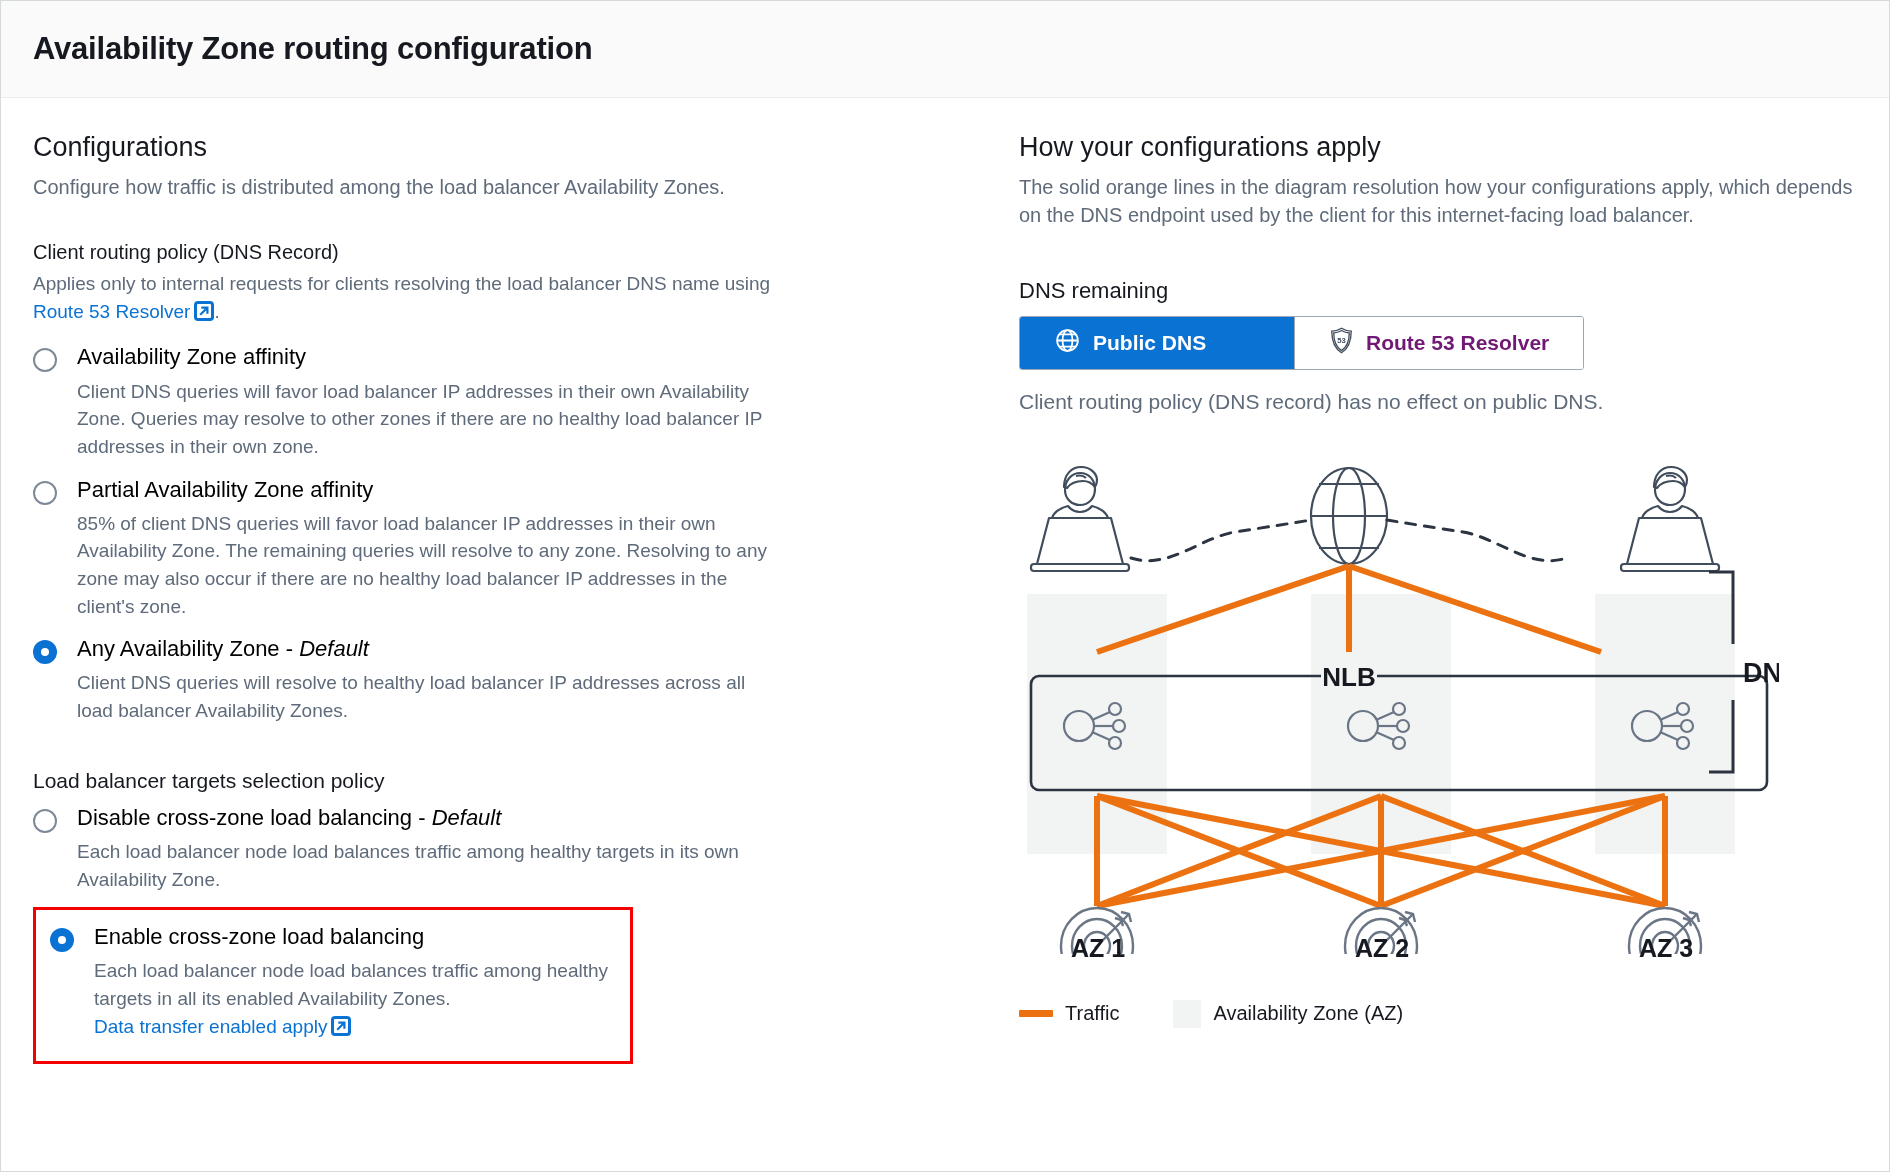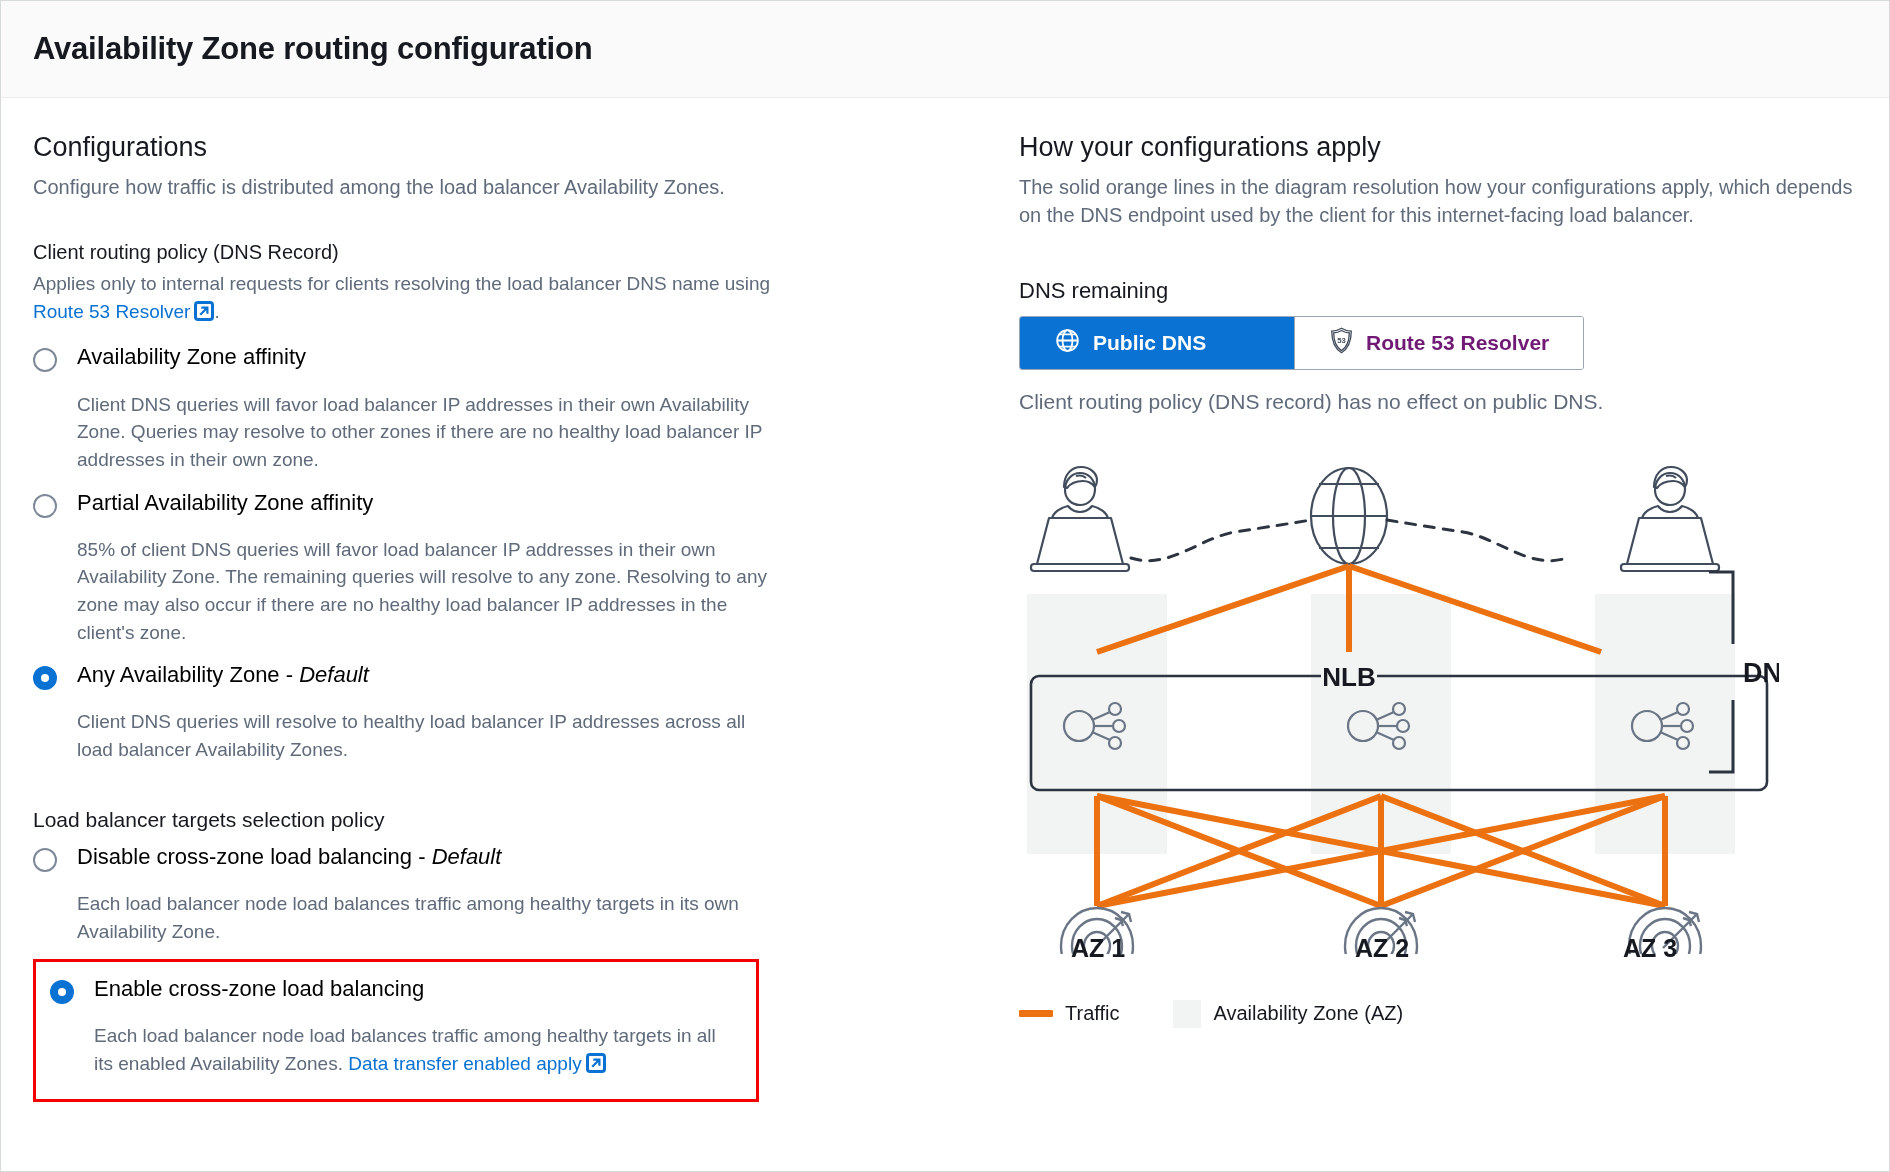--- a/index.html
+++ b/index.html
@@ -110,37 +110,37 @@
   .radio-body { margin-left: 20px; }
   .radio-title {
     font-size: 22px;
     color: #000;
     line-height: 1.2;
   }
   .radio-title .def {
     font-style: italic;
   }
   .radio-desc {
-    margin-top: 20px;
+    margin-top: 7px;
     font-size: 19px;
     line-height: 1.45;
     color: #5f6b7a;
     max-width: 700px;
   }
   .group-label {
     font-size: 21px;
     color: #16191f;
     margin: 44px 0 4px 0;
   }
   .highlight-box {
     border: 3px solid #f50000;
     padding: 14px 16px 18px 14px;
     margin-top: 14px;
     margin-left: 0px;
-    width: 726px;
+    width: 600px;
   }
   .highlight-box .radio-row { margin-top: 0; }
   .highlight-box .radio-desc { max-width: 640px; }
 
   
   .dns-label {
     font-size: 22px;
     color: #16191f;
     margin: 48px 0 12px 0;
   }
@@ -421,21 +421,21 @@
             <path d="M690 118 h24 v72"></path>
             <path d="M714 246 v72 h-24"></path>
           </g>
           <text x="724" y="228" font-family="Liberation Sans, sans-serif" font-size="27" font-weight="bold" fill="#16191f">DNS</text>
         </svg>
 
         
         <div style="position:absolute; left:0; top:480px; width:760px;">
           <span style="position:absolute; left:52px; font-size:25px; font-weight:bold; color:#16191f;">AZ 1</span>
           <span style="position:absolute; left:336px; font-size:25px; font-weight:bold; color:#16191f;">AZ 2</span>
-          <span style="position:absolute; left:604px; font-size:25px; font-weight:bold; color:#16191f;">AZ 3</span>
+          <span style="position:absolute; left:620px; font-size:25px; font-weight:bold; color:#16191f;">AZ 3</span>
         </div>
       </div>
 
       
       <div class="legend">
         <div class="legend-item">
           <span class="legend-line"></span>
           <span>Traffic</span>
         </div>
         <div class="legend-item">

